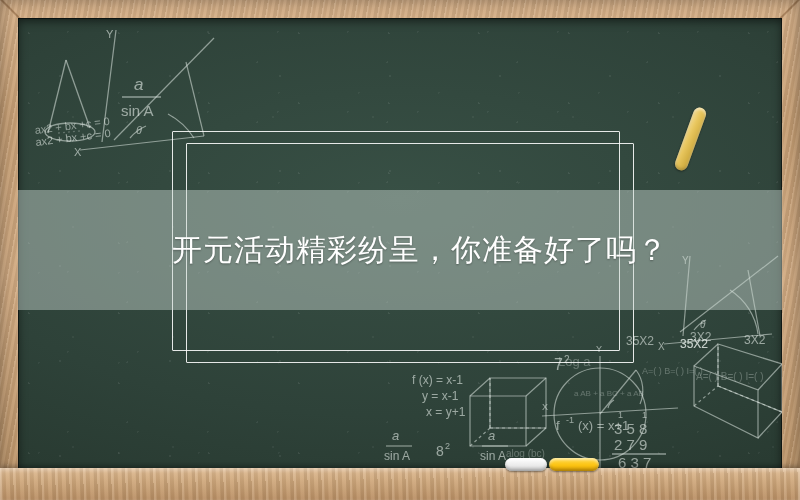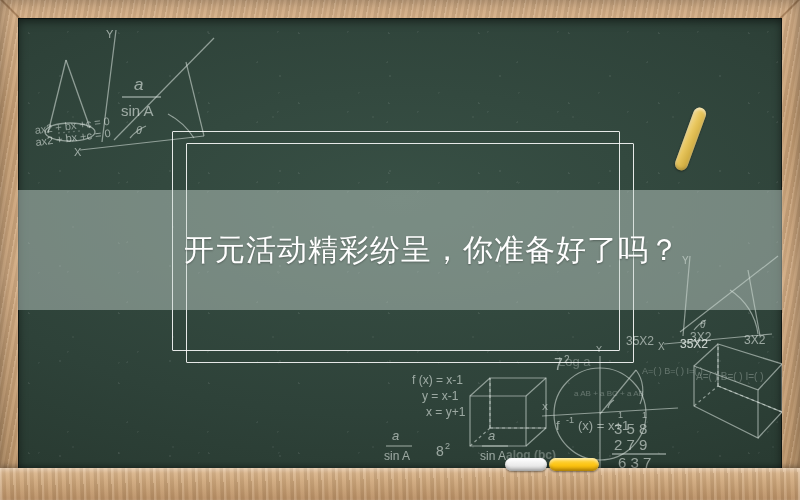--- a/index.html
+++ b/index.html
@@ -80,21 +80,20 @@
   .band{
     position:absolute;left:0;right:0;top:172px;height:120px;
     background:rgba(200,214,208,.46);
   }
   .band-title{
     position:absolute;left:154px;top:172px;height:120px;
     display:flex;align-items:center;
     color:#ffffff;font-size:30px;letter-spacing:1px;
     white-space:nowrap;
     text-shadow:0 1px 2px rgba(0,0,0,.30);
-    padding-left:12px;
   }
 
   
   .chalk-stick{
     position:absolute;border-radius:7px;
     box-shadow:0 1px 2px rgba(0,0,0,.45), inset 0 -2px 3px rgba(0,0,0,.20), inset 0 2px 3px rgba(255,255,255,.55);
   }
   .chalk-stick.floating{
     left:666px;top:88px;width:13px;height:66px;
     transform:rotate(20deg);
@@ -295,21 +294,21 @@
       <svg width="764" height="452" viewBox="0 0 764 452">
         <text x="662" y="330" font-size="12" opacity="0">35X2</text>
       </svg>
     </div>
 
     <div class="chalk" style="font-size:0;">
       <span style="position:absolute;left:608px;top:316px;font-size:12px;color:#dfe7e2;opacity:.6;">35X2</span>
       <span style="position:absolute;left:672px;top:312px;font-size:12px;color:#dfe7e2;opacity:.6;">3X2</span>
       <span style="position:absolute;left:624px;top:348px;font-size:9px;color:#dfe7e2;opacity:.3;">A=( ) B=( ) I=( )</span>
       <span style="position:absolute;left:540px;top:336px;font-size:13px;color:#dfe7e2;opacity:.32;">Log a</span>
-      <span style="position:absolute;left:488px;top:430px;font-size:12px;color:#dfe7e2;opacity:.32;font-weight:bold;">alog (bc)</span>
+      <span style="position:absolute;left:488px;top:430px;font-size:10px;color:#dfe7e2;opacity:.32;">alog (bc)</span>
       <span style="position:absolute;left:16px;top:106px;font-size:11px;color:#dfe7e2;opacity:.55;transform:rotate(-7deg);transform-origin:left top;">ax2 + bx +c = 0</span>
     </div>
 
     <div class="deco-rect outer"></div>
     <div class="deco-rect inner"></div>
 
     <div class="band"></div>
     <div class="band-title">开元活动精彩纷呈，你准备好了吗？</div>
 
     <div class="chalk-stick floating"></div>

